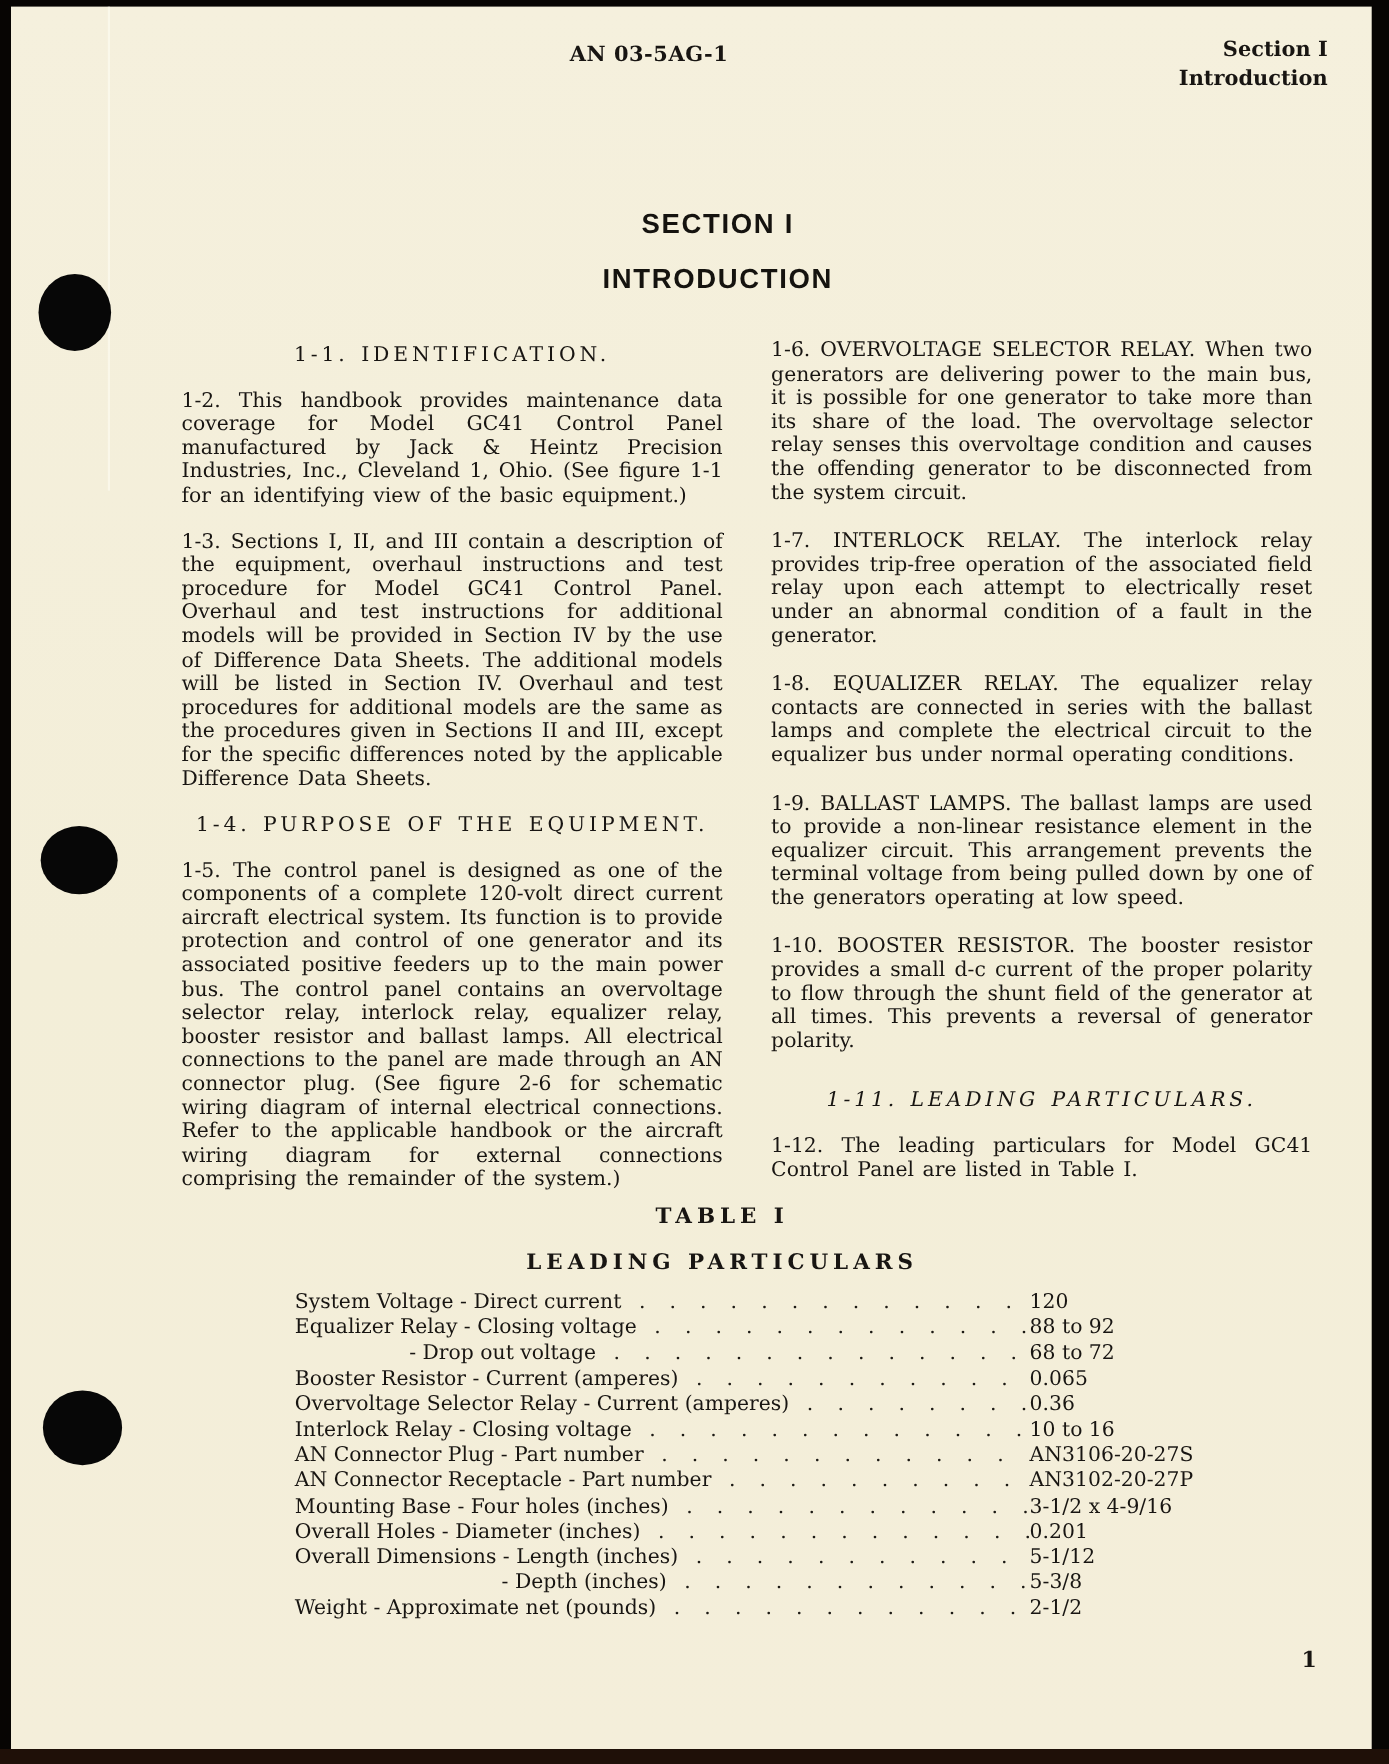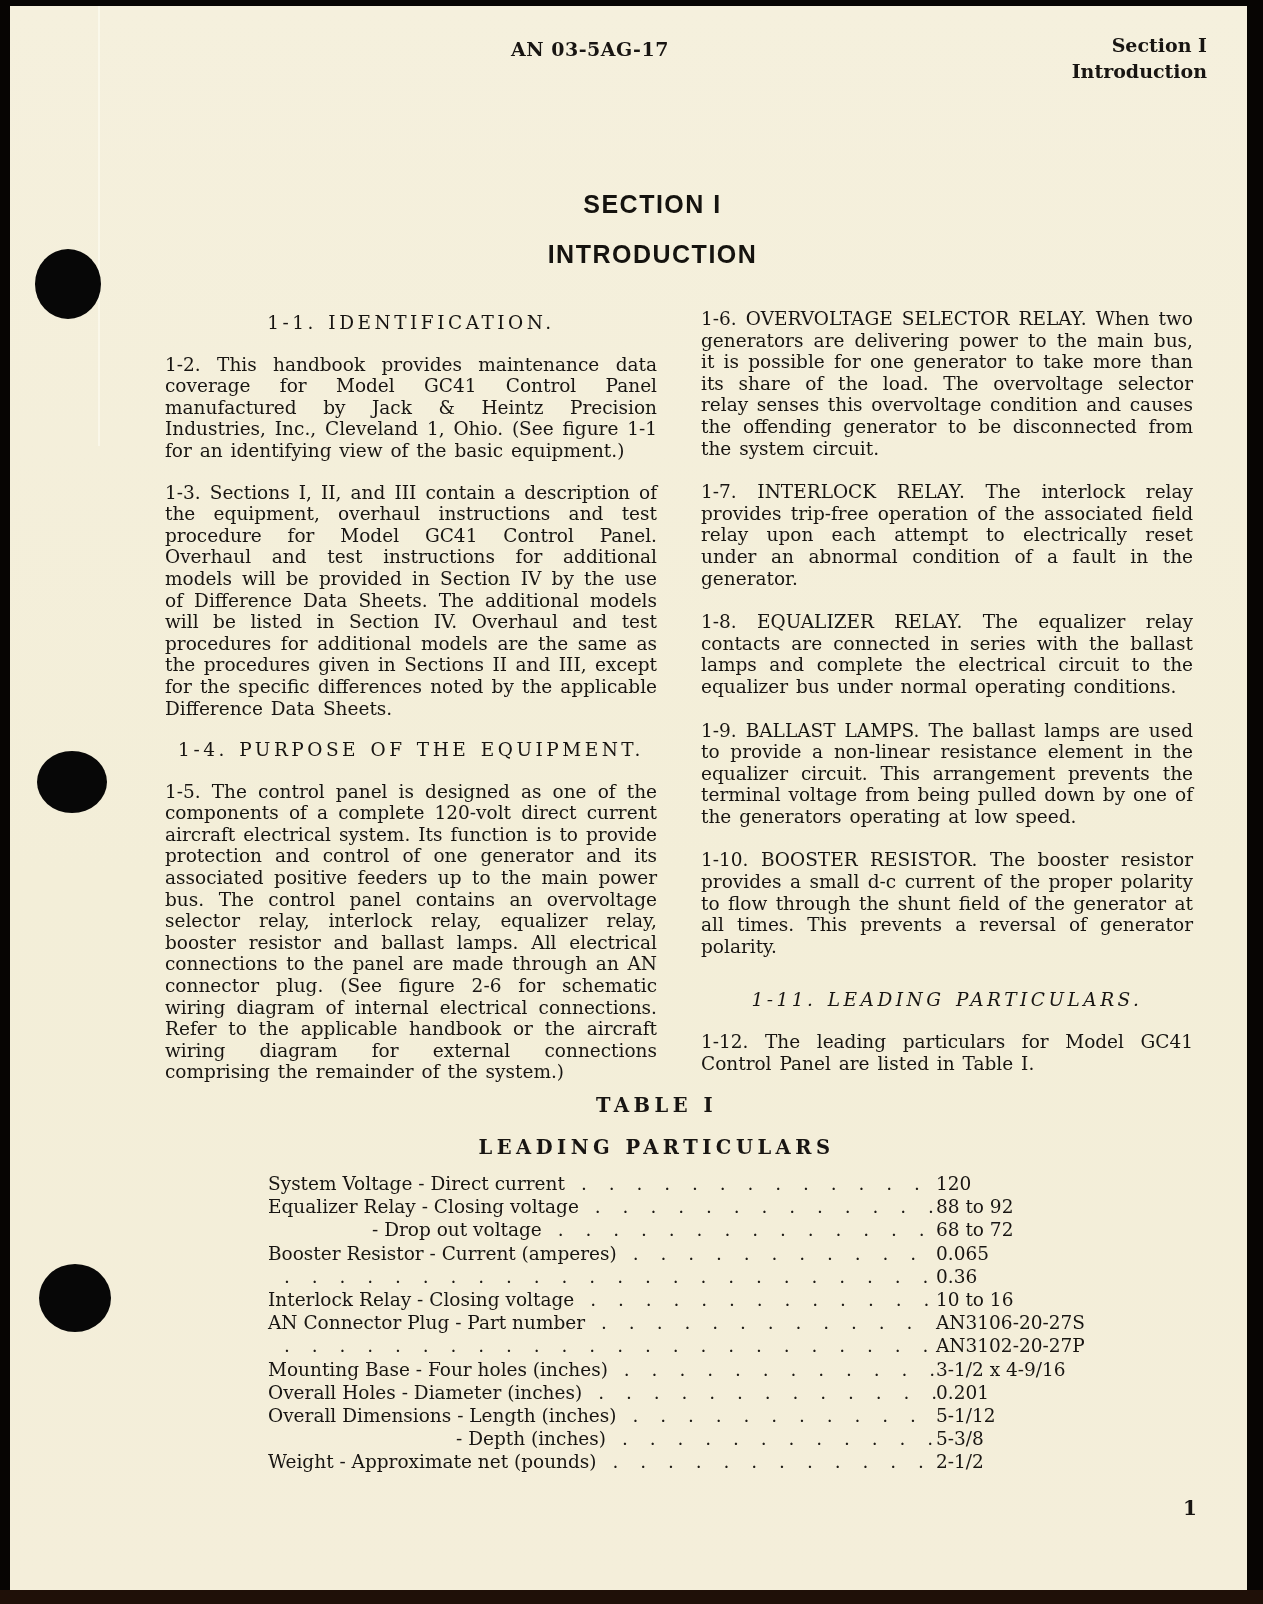--- a/index.html
+++ b/index.html
@@ -99,21 +99,21 @@
 
 <div class="scan-bottom"></div>
 
 <div class="paper">
   <div class="crease"></div>
 
   <div class="hole hole-1"></div>
   <div class="hole hole-2"></div>
   <div class="hole hole-3"></div>
 
-  <div class="doc-number">AN 03-5AG-17</div>
+  <div class="doc-number">AN 03-5AG-1</div>
 
   <div class="header-right">
     <div>Section I</div>
     <div>Introduction</div>
   </div>
 
   <div class="section-title-block">
     <div class="line1">SECTION I</div>
     <div class="line2">INTRODUCTION</div>
   </div>
@@ -155,34 +155,36 @@
         <span class="lp-label indent-1">- Drop out voltage</span>
         <span class="lp-dots"></span>
         <span class="lp-value">68 to 72</span>
       </div>
       <div class="lp-row">
         <span class="lp-label">Booster Resistor - Current (amperes)</span>
         <span class="lp-dots"></span>
         <span class="lp-value">0.065</span>
       </div>
       <div class="lp-row">
+        <span class="lp-label">Overvoltage Selector Relay - Current (amperes)</span>
         <span class="lp-dots"></span>
         <span class="lp-value">0.36</span>
       </div>
       <div class="lp-row">
         <span class="lp-label">Interlock Relay - Closing voltage</span>
         <span class="lp-dots"></span>
         <span class="lp-value">10 to 16</span>
       </div>
       <div class="lp-row">
         <span class="lp-label">AN Connector Plug - Part number</span>
         <span class="lp-dots"></span>
         <span class="lp-value">AN3106-20-27S</span>
       </div>
       <div class="lp-row">
+        <span class="lp-label">AN Connector Receptacle - Part number</span>
         <span class="lp-dots"></span>
         <span class="lp-value">AN3102-20-27P</span>
       </div>
       <div class="lp-row">
         <span class="lp-label">Mounting Base - Four holes (inches)</span>
         <span class="lp-dots"></span>
         <span class="lp-value">3-1/2 x 4-9/16</span>
       </div>
       <div class="lp-row">
         <span class="lp-label">Overall Holes - Diameter (inches)</span>

